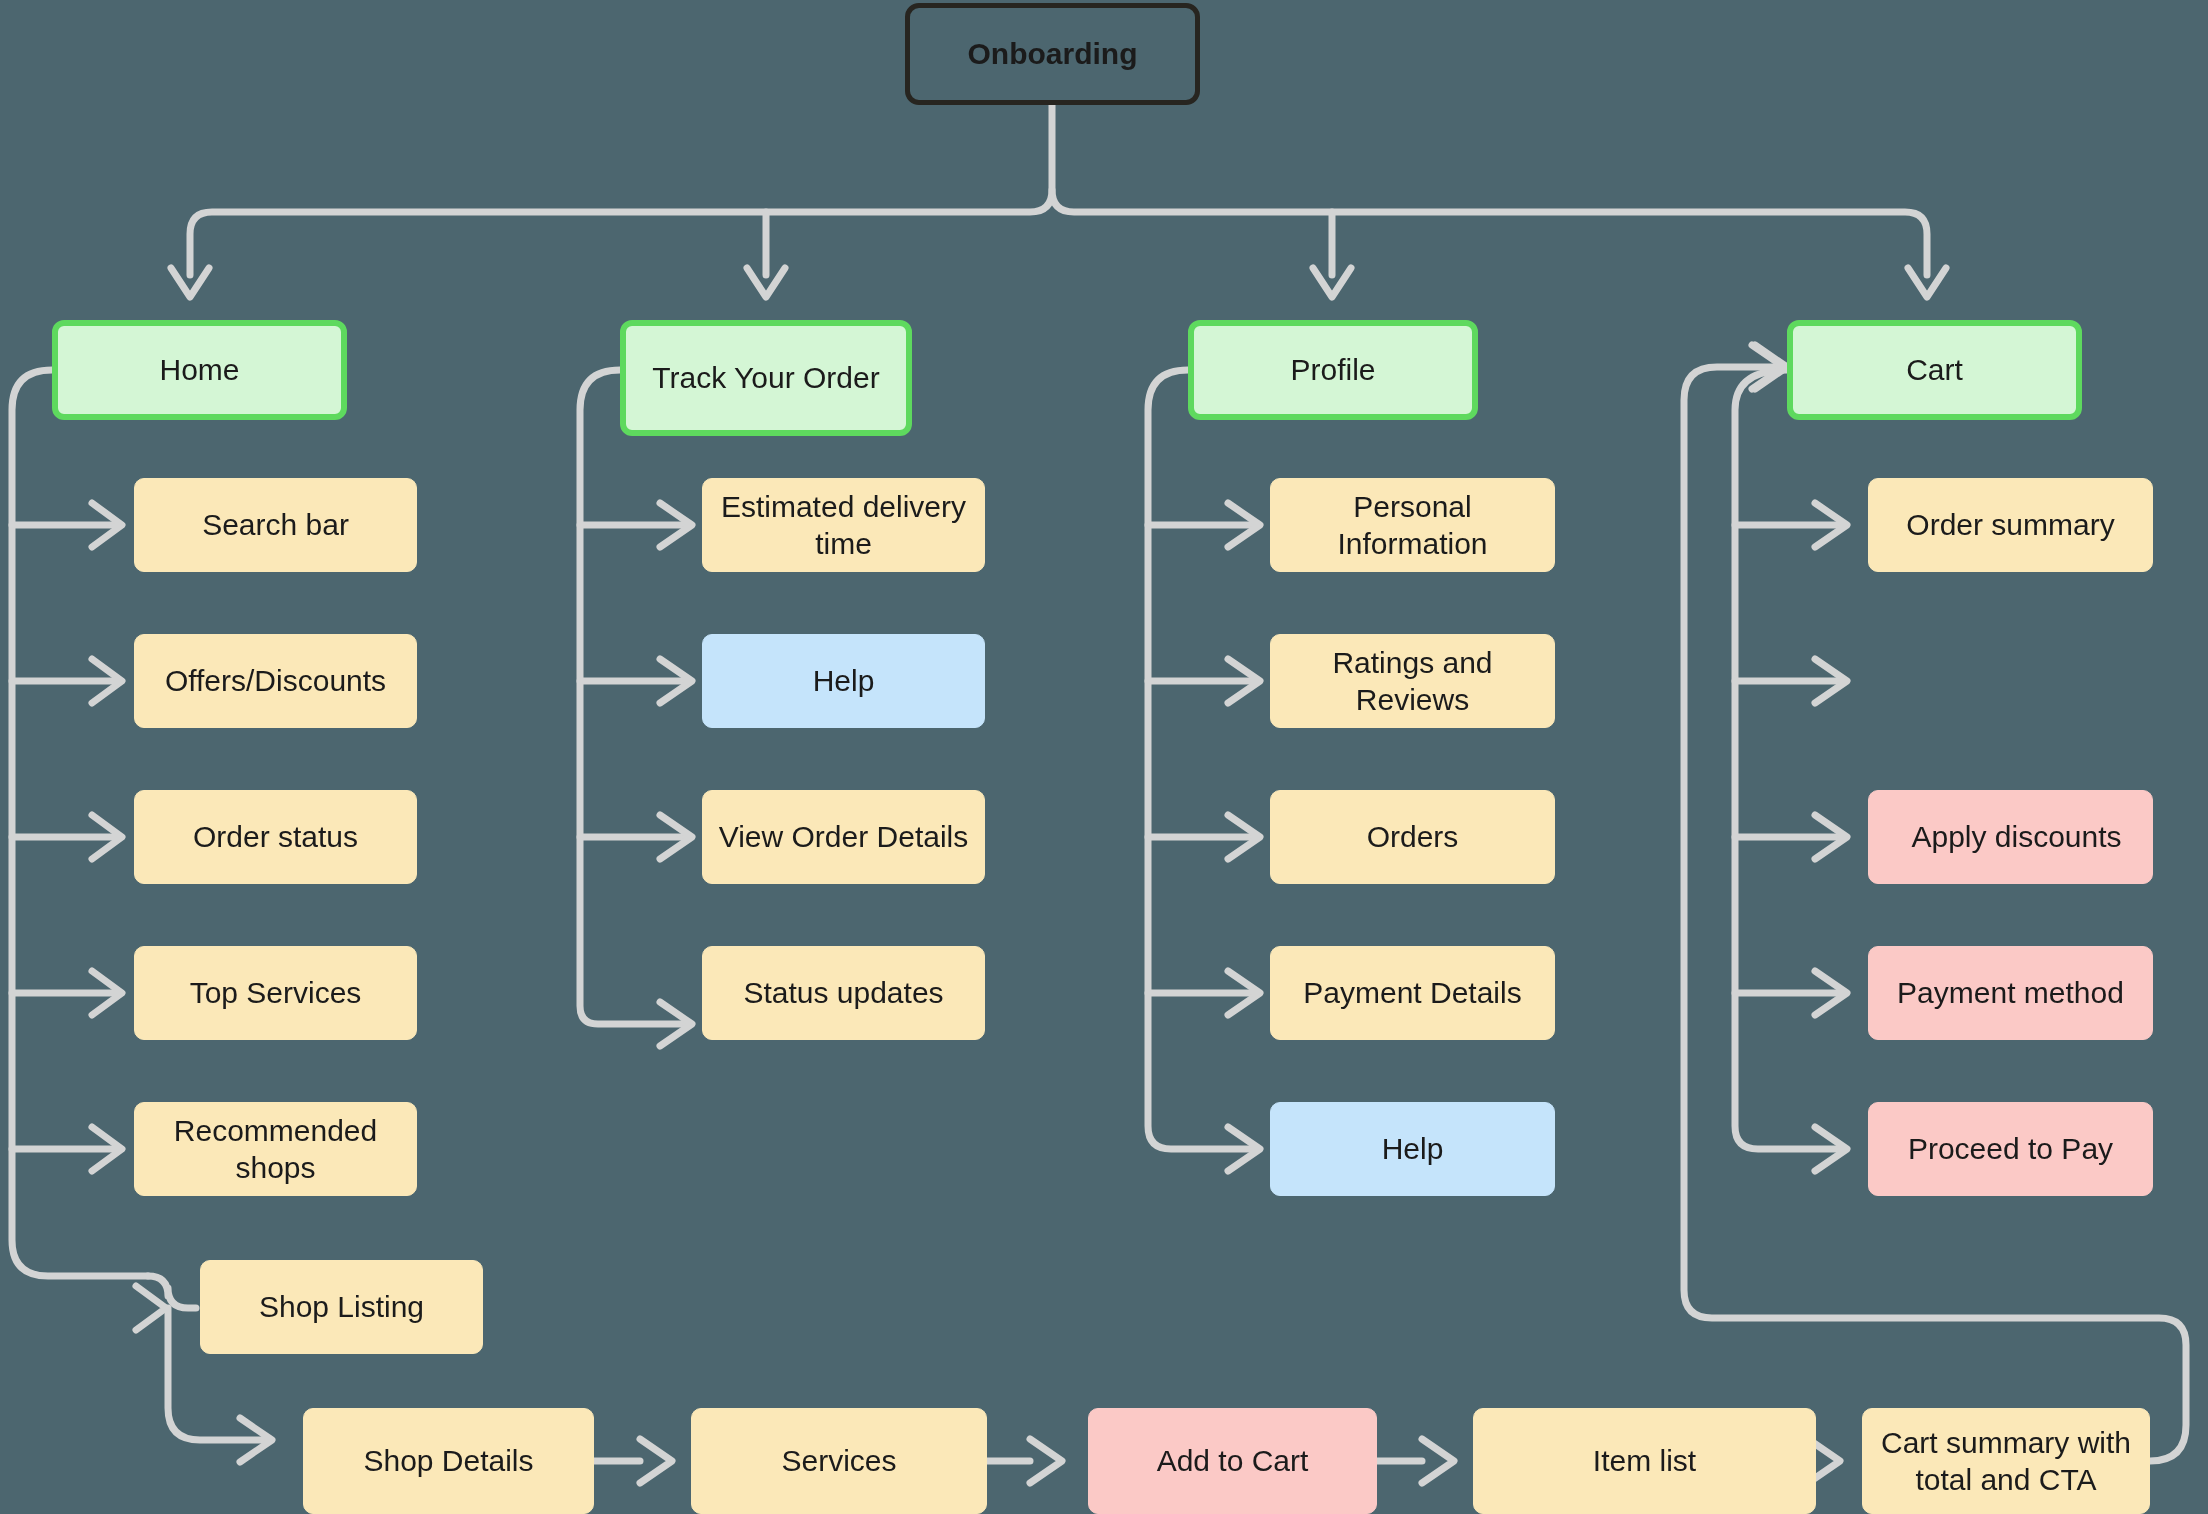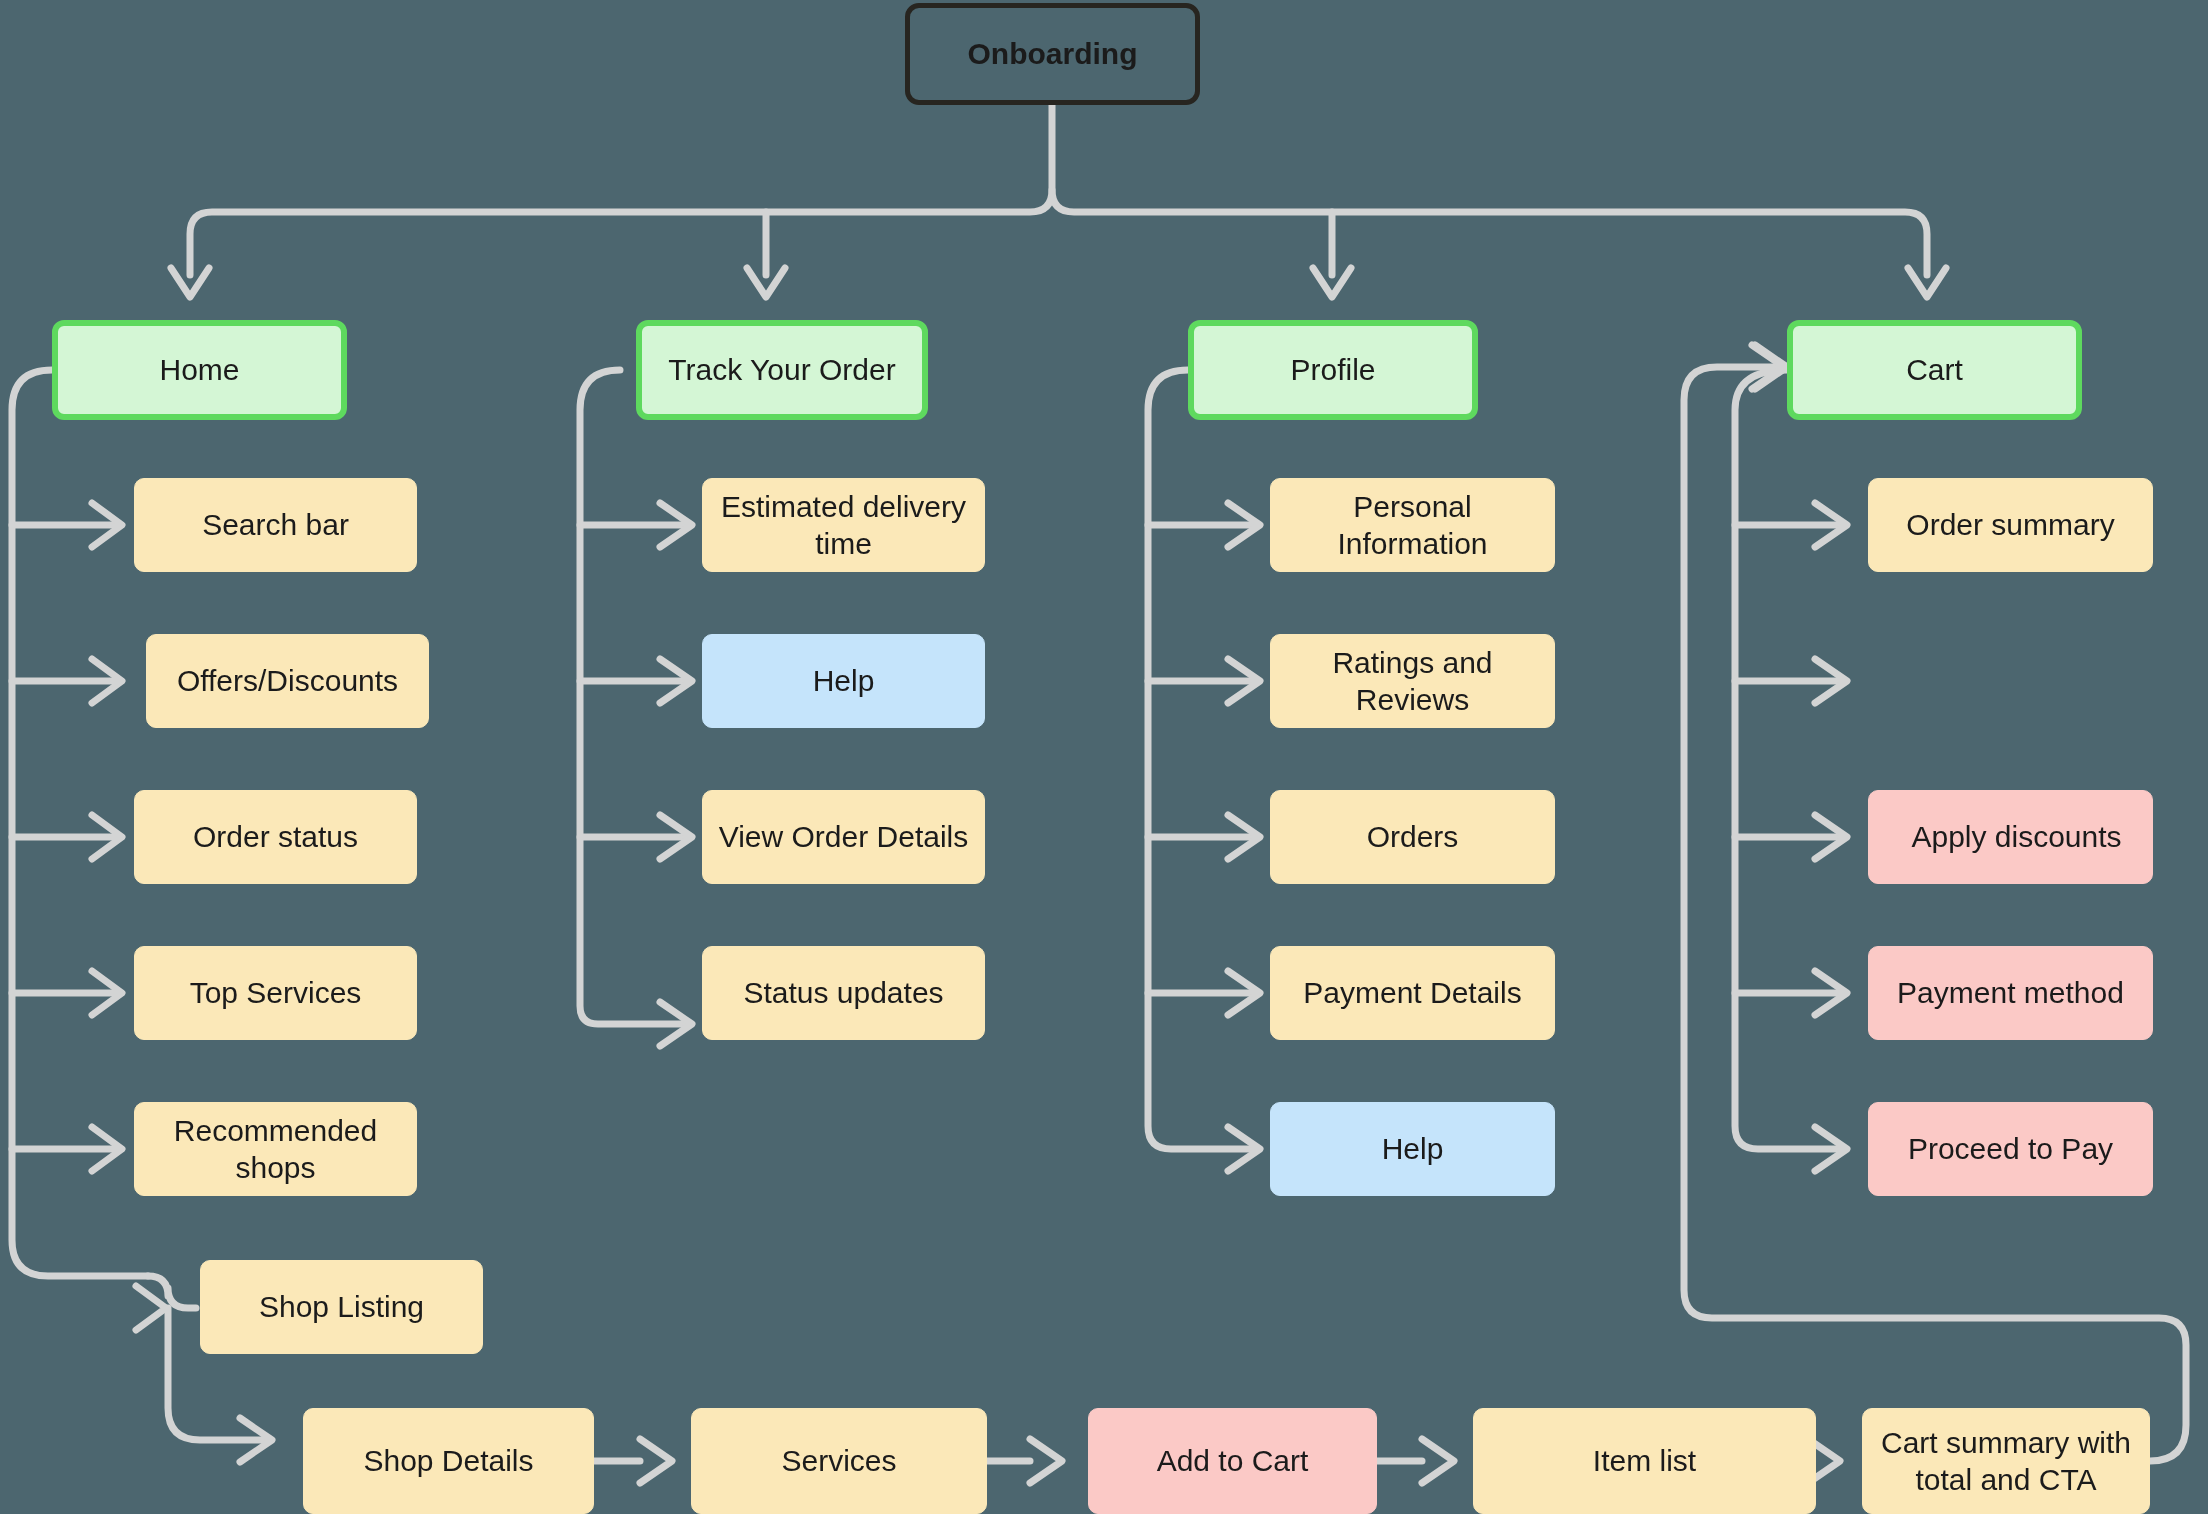--- a/index.html
+++ b/index.html
@@ -115,34 +115,34 @@
     </g>
   </svg>
 
   <div class="node root" style="left:905px;top:3px;width:295px;height:102px;">
     <span>Onboarding</span>
   </div>
 
   <div class="node section" style="left:52px;top:320px;width:295px;height:100px;">
     <span>Home</span>
   </div>
-  <div class="node section" style="left:636px;top:320px;width:292px;height:100px;">
+  <div class="node section" style="left:620px;top:320px;width:292px;height:116px;">
     <span>Track Your Order</span>
   </div>
   <div class="node section" style="left:1188px;top:320px;width:290px;height:100px;align-items:center;">
     <span>Profile</span>
   </div>
   <div class="node section" style="left:1787px;top:320px;width:295px;height:100px;">
     <span>Cart</span>
   </div>
 
   <div class="node yellow" style="left:134px;top:478px;width:283px;height:94px;">
     <span>Search bar</span>
   </div>
-  <div class="node yellow" style="left:134px;top:634px;width:283px;height:94px;margin-left:12px;">
+  <div class="node yellow" style="left:134px;top:634px;width:283px;height:94px;">
     <span>Offers/Discounts</span>
   </div>
   <div class="node yellow" style="left:134px;top:790px;width:283px;height:94px;">
     <span>Order status</span>
   </div>
   <div class="node yellow" style="left:134px;top:946px;width:283px;height:94px;">
     <span>Top Services</span>
   </div>
   <div class="node yellow" style="left:134px;top:1102px;width:283px;height:94px;">
     <span>Recommended shops</span>

